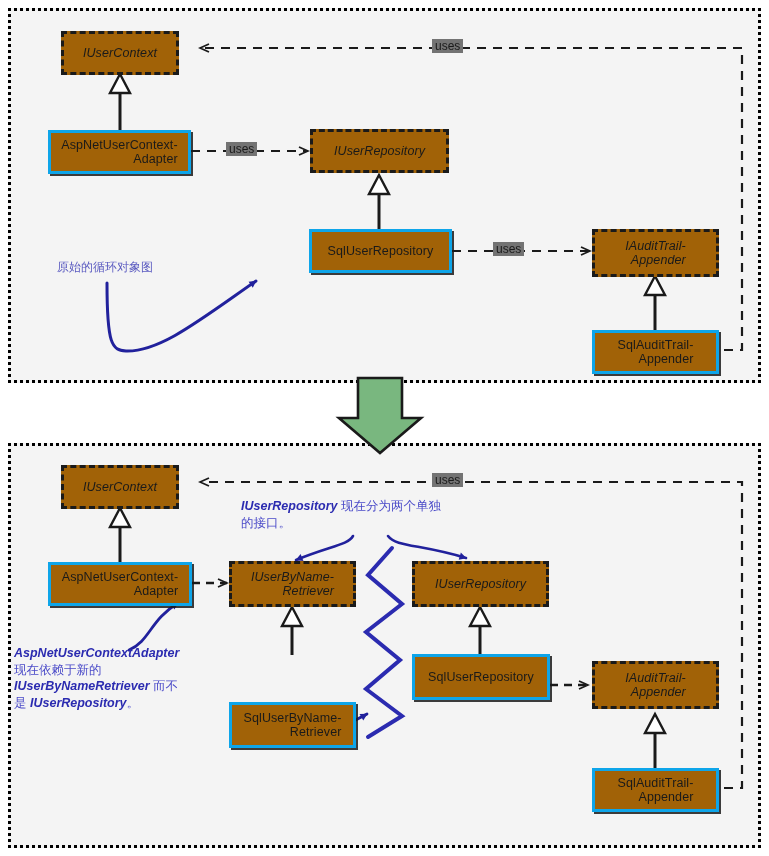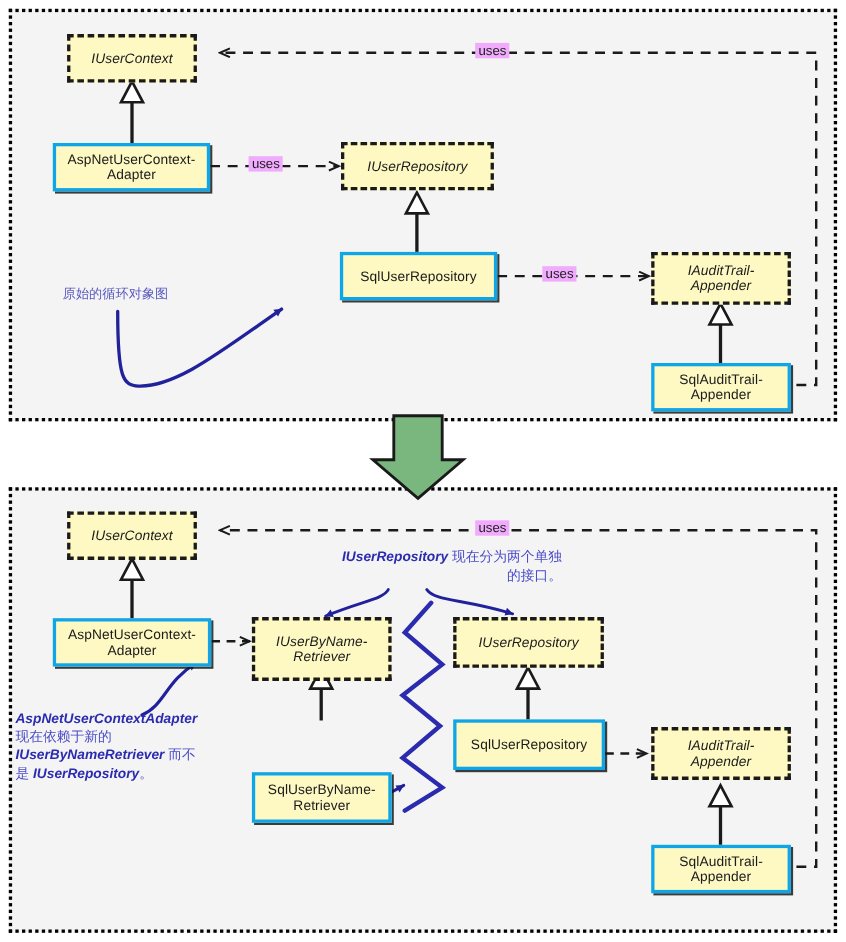--- a/index.html
+++ b/index.html
@@ -21,26 +21,26 @@
     position: absolute;
     background: #f4f4f4;
     border: 3px dotted #000000;
     box-sizing: border-box;
   }
   #panel-before { left: 8px; top: 8px; width: 753px; height: 375px; }
   #panel-after  { left: 8px; top: 443px; width: 753px; height: 405px; }
 
   .node {
     position: absolute;
-    background: #fef9c3;
+    background: #a16207;
     box-sizing: border-box;
     display: flex;
     align-items: center;
     justify-content: center;
-    text-align: center;
+    text-align: right;
     color: #1a1a1a;
     font-size: 12.5px;
     line-height: 1.12;
     letter-spacing: 0.1px;
     z-index: 5;
   }
   .node.concrete {
     border: 3px solid #0ea5e9;
     box-shadow: 2px 2px 0 0 rgba(26,26,26,0.85);
   }
@@ -56,21 +56,21 @@
     width: 769px; height: 856px;
     pointer-events: none;
     z-index: 3;
   }
   .svg-layer.over { z-index: 8; }
 
   .uses-label {
     position: absolute;
     font-size: 12px;
     color: #1a1a1a;
-    background: #f0abfc;
+    background: #737373;
     padding: 0 3px;
     z-index: 6;
     white-space: nowrap;
   }
 
   .note {
     position: absolute;
     color: #2b2bb0;
     font-size: 12.5px;
     line-height: 1.32;
@@ -250,21 +250,21 @@
 
   <div class="node iface" id="n-iusercontext2" style="left:61px; top:465px; width:118px; height:44px;">
     <span>IUserContext</span>
   </div>
 
   <div class="node concrete" id="n-aspnetadapter2" style="left:48px; top:562px; width:144px; height:44px;">
     <span style="white-space:pre-line;">AspNetUserContext-
 Adapter</span>
   </div>
 
-  <div class="node iface" id="n-iuserbyname" style="left:229px; top:561px; width:127px; height:58px;">
+  <div class="node iface" id="n-iuserbyname" style="left:229px; top:561px; width:127px; height:46px;">
     <span style="white-space:pre-line;">IUserByName-
 Retriever</span>
   </div>
 
   <div class="node concrete" id="n-sqluserbyname" style="left:229px; top:654px; width:127px; height:46px;margin-top:48px;">
     <span style="white-space:pre-line;">SqlUserByName-
 Retriever</span>
   </div>
 
   <div class="node iface" id="n-iuserrepo2" style="left:412px; top:561px; width:137px; height:46px;">
@@ -280,21 +280,21 @@
 Appender</span>
   </div>
 
   <div class="node concrete" id="n-sqlaudittrail2" style="left:592px; top:768px; width:127px; height:44px;">
     <span style="white-space:pre-line;">SqlAuditTrail-
 Appender</span>
   </div>
 
   <div class="uses-label" style="left:432px; top:473px;">uses</div>
 
-  <div class="note" style="left:241px; top:498px; width:270px; text-align:right;">
+  <div class="note" style="left:241px; top:498px; width:270px; text-align:left;">
     <b>IUserRepository</b><span class="cn"> 现在分为两个单独</span><br>
     <span class="cn">的接口。</span>
   </div>
 
   <div class="note" style="left:14px; top:645px; width:230px;">
     <b>AspNetUserContextAdapter</b><br>
     <span class="cn">现在依赖于新的</span><br>
     <b>IUserByNameRetriever</b><span class="cn"> 而不</span><br>
     <span class="cn">是 </span><b>IUserRepository</b><span class="cn">。</span>
   </div>

